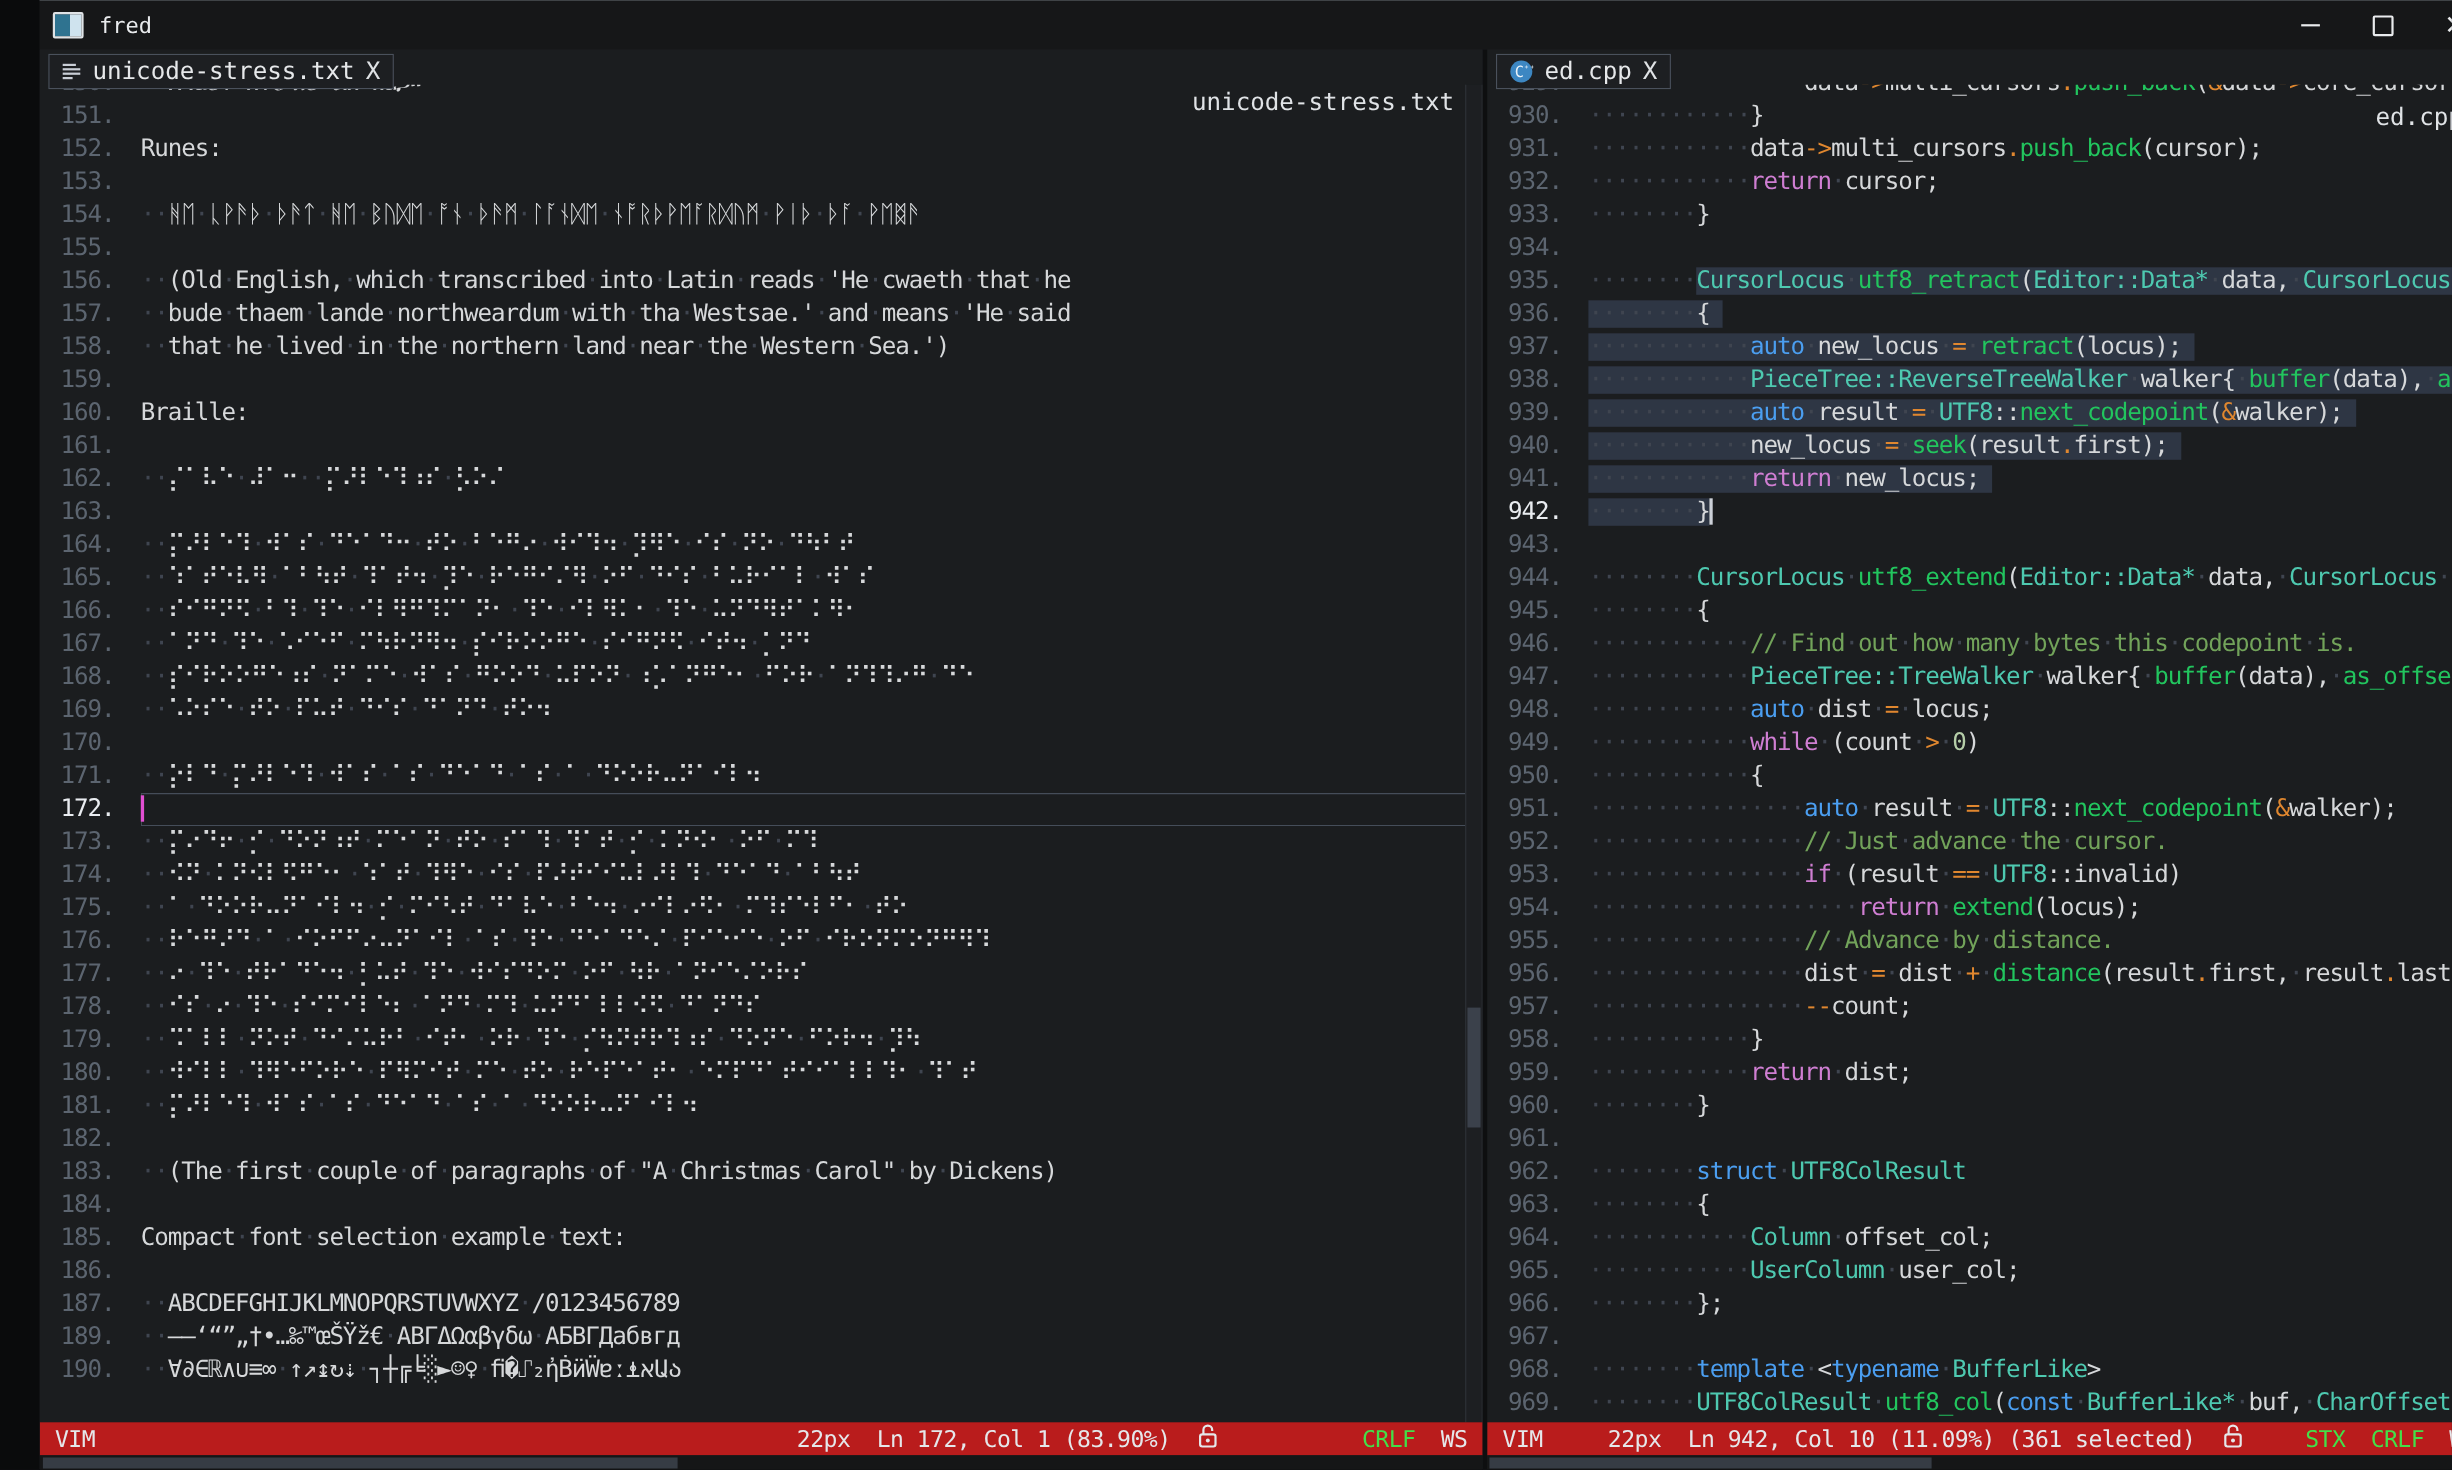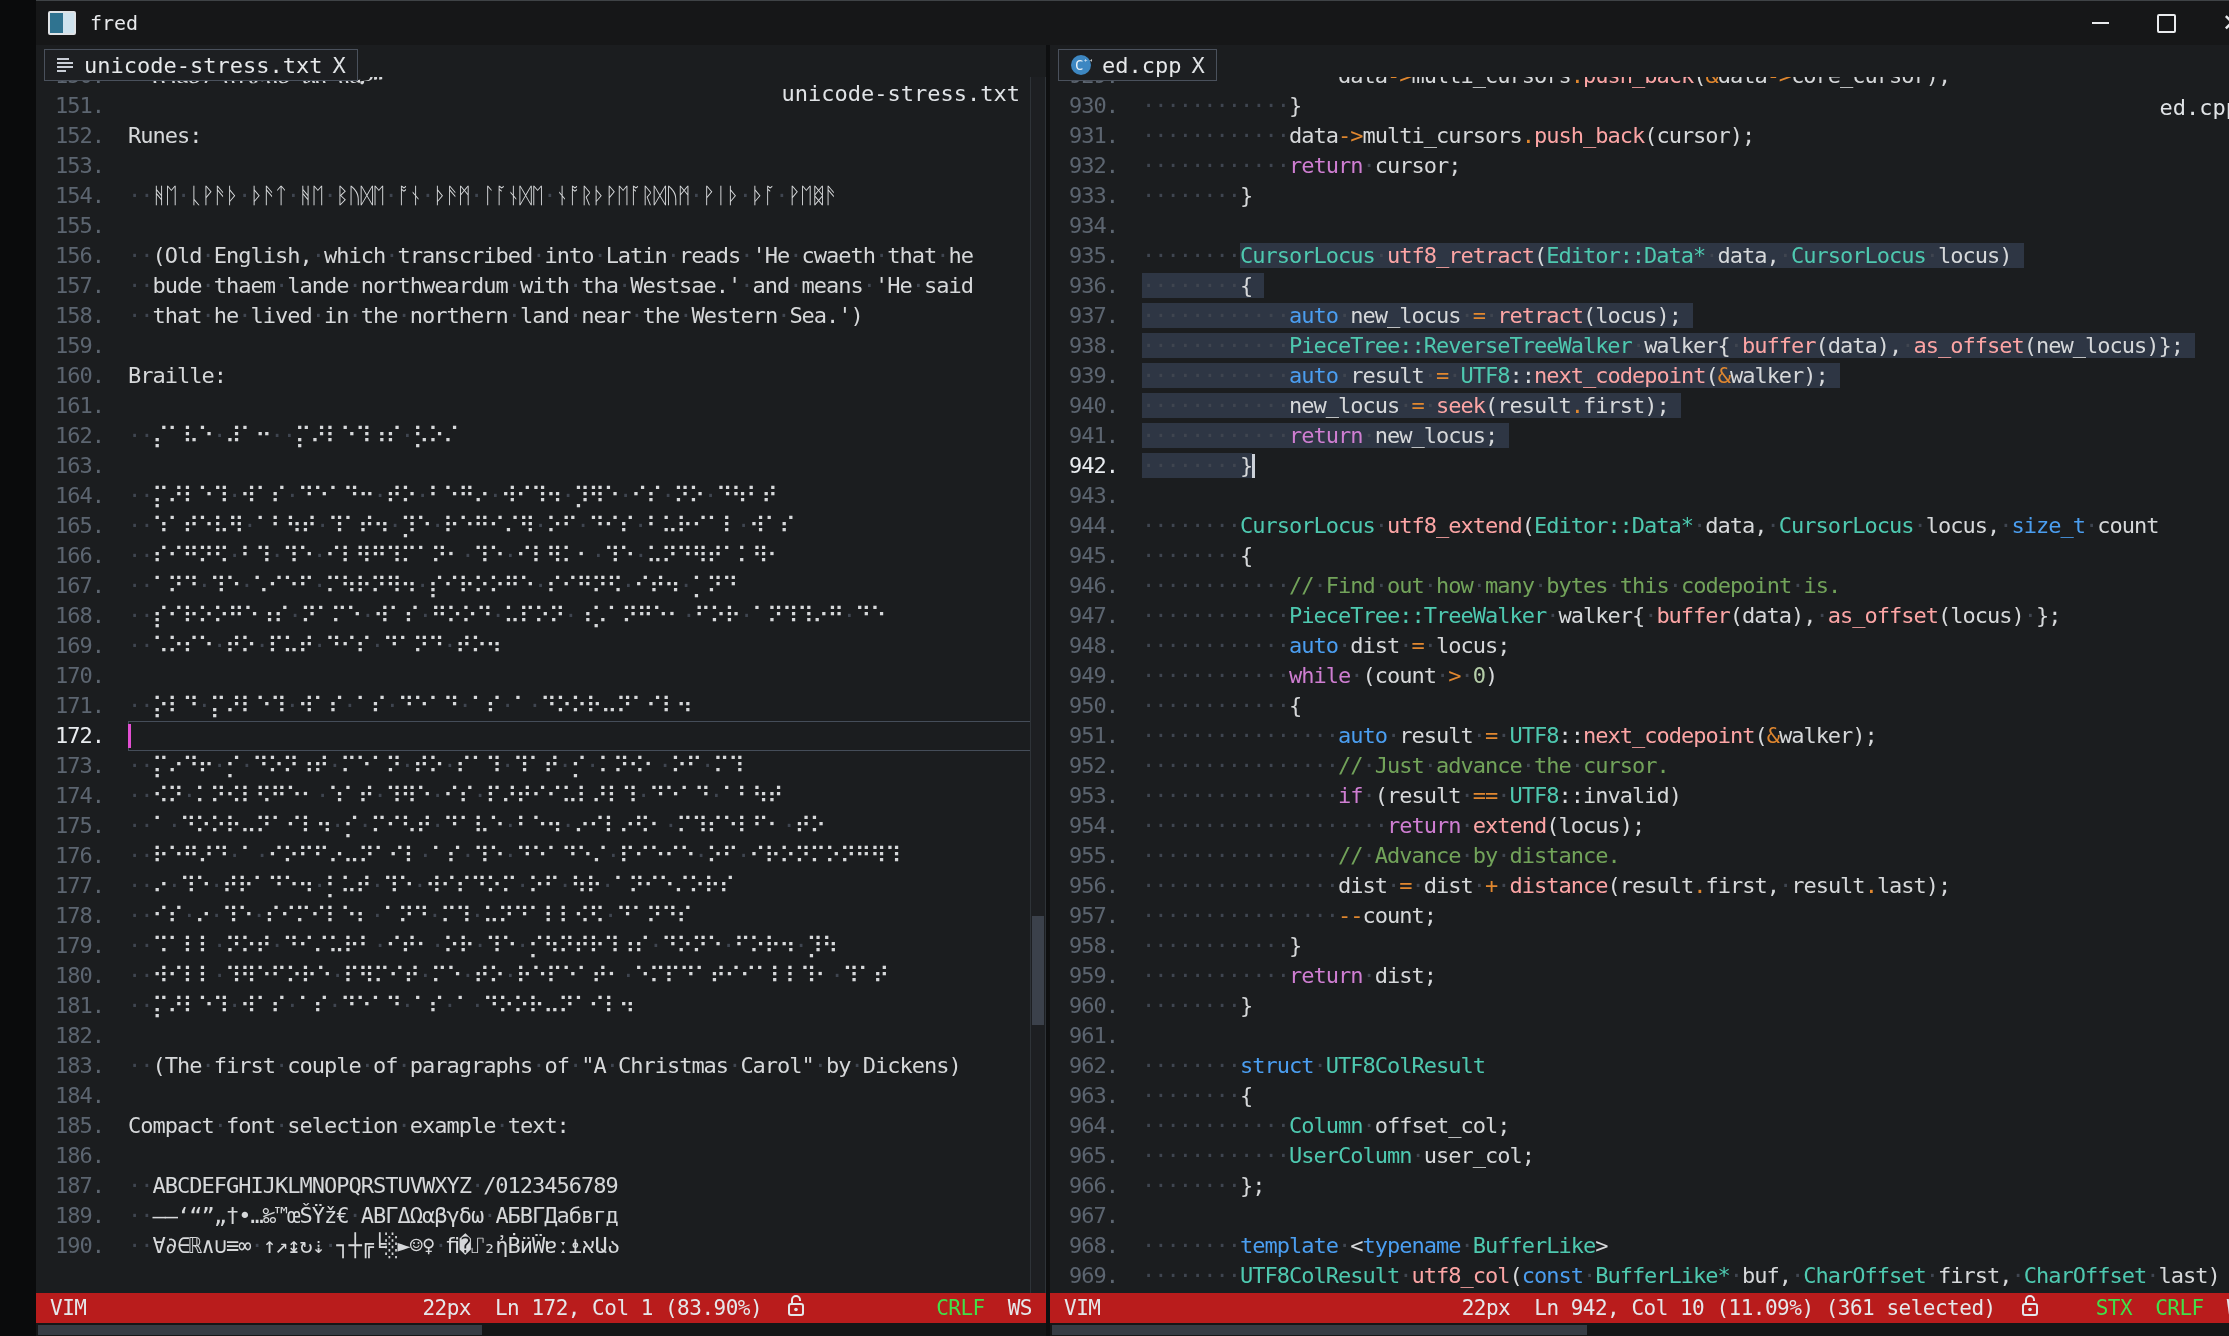--- a/index.html
+++ b/index.html
@@ -16,21 +16,21 @@
     background:linear-gradient(90deg,#2f7390 0 55%,#cfe3ee 55% 100%);}
   .title-text{color:#e8eaec;font-size:20px;margin-left:14px;}
   .winbtns{margin-left:auto;display:flex;height:100%;}
   .winbtn{width:66px;height:44px;display:flex;align-items:center;justify-content:center;color:#e9ebed;}
   .glyph-min{width:17px;height:0;border-top:2px solid #e9ebed;display:block;}
   .glyph-max{width:15px;height:15px;border:2px solid #e9ebed;border-radius:2px;display:block;}
   .glyph-close{font-size:24px;line-height:1;font-family:"DejaVu Sans",sans-serif;}
   
   .workspace{display:flex;height:1292px;}
   .pane{position:relative;background:#1b1d1f;overflow:hidden;}
-  .pane-left{width:1010px;}
+  .pane-left{width:1312px;}
   .pane-right{flex:1;border-left:4px solid #0e0f10;}
   
   .tab{position:absolute;top:4px;left:8px;height:30px;z-index:4;
     border:1px solid #4a515c;background:#1d1f22;
     display:flex;align-items:center;gap:10px;padding:0 11px;
     font-size:22px;color:#e6e8ea;}
   .tab-close{color:#dfe2e5;}
   .txt-icon svg,.cpp-icon svg{display:block;}
   
   .overlay{position:absolute;right:26px;font-size:22px;color:#e0e3e6;z-index:3;}
@@ -39,21 +39,21 @@
   
   .editor{position:absolute;left:0;right:14px;top:32px;bottom:44px;overflow:hidden;}
   .lines{position:absolute;top:-16px;left:0;right:0;}
   .row{display:flex;height:30px;line-height:30px;font-size:22px;letter-spacing:-1px;white-space:pre;}
   .num{flex:none;width:56px;margin-left:12px;text-align:right;color:#5c6570;}
   .num.cur{color:#e9ecf0;}
   .code{flex:1;margin-left:24px;color:#d6d8da;}
   .row.current .code{box-shadow:inset 0 0 0 1px #454d59;}
   .ws{color:#3f4550;}
   .p{color:#d6d8da}.k{color:#4b9ef0}.c{color:#cf7ed2}.t{color:#4ec9b0}
-  .f{color:#fca5a5}.o{color:#e0872f}.m{color:#72a35a}.n{color:#b5cea8}
+  .f{color:#22c55e}.o{color:#e0872f}.m{color:#72a35a}.n{color:#b5cea8}
   .selband{background:#2e3644;}
   .selband.pad{padding-right:12px;}
   .cursorbar{display:inline-block;width:3px;height:24px;vertical-align:-5px;background:#e24fd2;}
   .cursorbar.light{background:#ccd1d8;}
   
   .statusbar{position:absolute;left:0;right:0;bottom:14px;height:30px;background:#b91c1c;
     display:flex;align-items:center;padding:0 14px;font-size:21px;color:#e5e7ea;letter-spacing:-0.5px;}
   .sb-mid{margin-left:auto;display:flex;align-items:center;gap:24px;}
   .sb-flags{display:flex;gap:23px;}
   .pane-left .sb-flags{margin-left:130px;}

